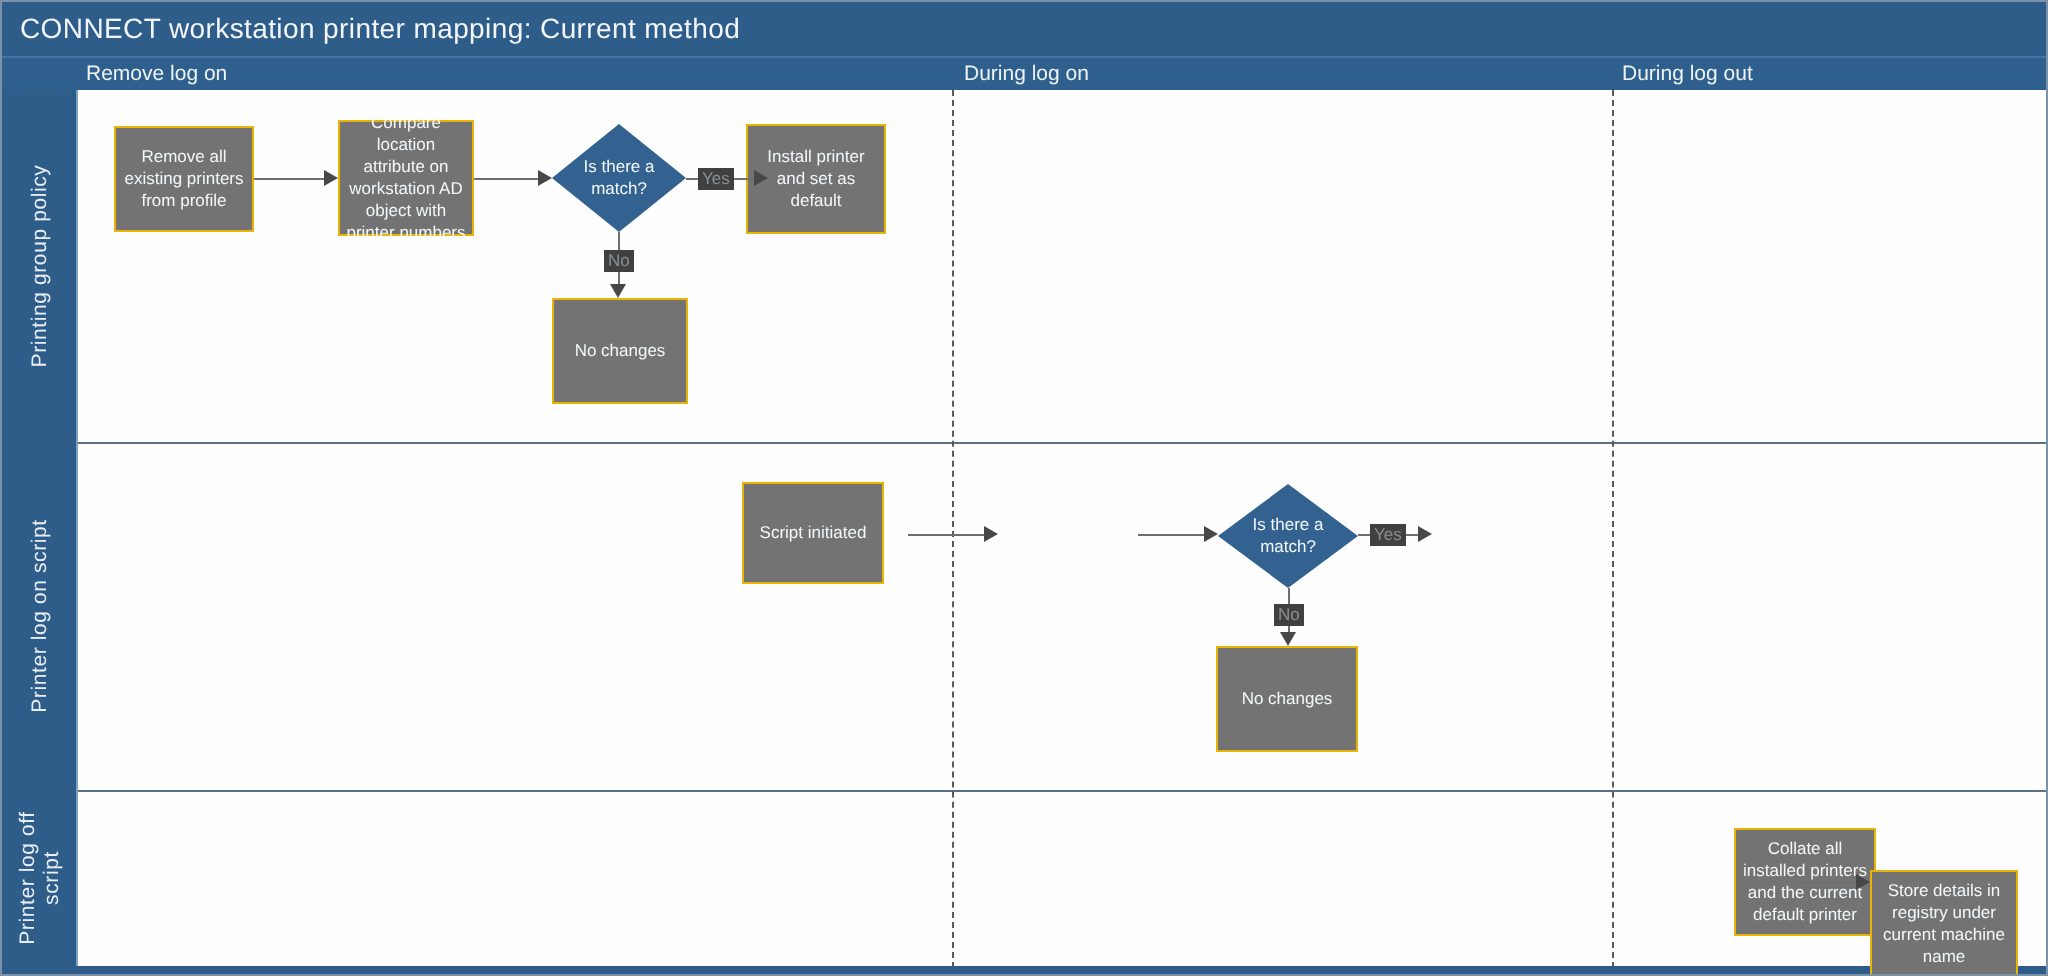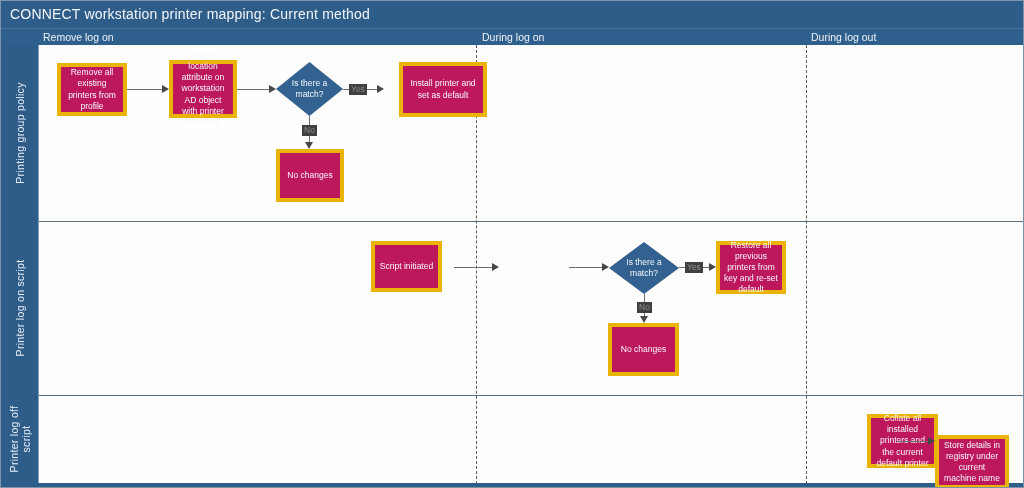--- a/index.html
+++ b/index.html
@@ -41,21 +41,21 @@
   .lane-label.wrap{ white-space:normal; width:80px; }
   .lane-divider{
     position:absolute; left:38px; width:984px; height:1px; background:#5a7185;
   }
   .phase-divider{
     position:absolute; top:44px; height:439px; width:0;
     border-left:1px dashed #5a5a5a;
   }
   
   .node{
-    position:absolute; background:#be185d; border:4px solid #eab308;
+    position:absolute; background:#737373; border:1px solid #eab308;
     color:#f4f8fb; font-size:8.5px; line-height:1.3; text-align:center;
     display:flex; align-items:center; justify-content:center;
     padding:20px 3px; box-sizing:border-box;
   }
   .diamond{
     position:absolute; background:#336290; color:#f4f8fb;
     font-size:8.5px; line-height:1.3; text-align:center;
     display:flex; align-items:center; justify-content:center;
     clip-path:polygon(50% 0%, 100% 50%, 50% 100%, 0% 50%);
     padding:0 10px; box-sizing:border-box;
@@ -101,37 +101,36 @@
   <div class="lane-divider" style="top:220px"></div>
   <div class="lane-divider" style="top:394px"></div>
   <div class="phase-divider" style="left:475px"></div>
   <div class="phase-divider" style="left:805px"></div>
 
   <div class="bottombar"></div>
 
   <div class="node" style="left:56px;top:62px;width:70px;height:53px">Remove all existing printers from profile</div>
   <div class="node" style="left:168px;top:59px;width:68px;height:58px">Compare location attribute on workstation AD object with printer numbers</div>
   <div class="diamond" style="left:275px;top:61px;width:67px;height:54px">Is there a match?</div>
-  <div class="node" style="left:398px;top:61px;width:88px;height:55px">Install printer and set as default</div>
+  <div class="node" style="left:372px;top:61px;width:70px;height:55px">Install printer and set as default</div>
   <div class="node" style="left:275px;top:148px;width:68px;height:53px">No changes</div>
 
   <div class="hline" style="left:126px;top:88px;width:35px"></div>
   <div class="ah-right" style="left:161px;top:84px"></div>
   <div class="hline" style="left:236px;top:88px;width:32px"></div>
   <div class="ah-right" style="left:268px;top:84px"></div>
   <div class="hline" style="left:342px;top:88px;width:34px"></div>
   <div class="ah-right" style="left:376px;top:84px"></div>
   <span class="edge-label" style="left:348px;top:83px">Yes</span>
   <div class="vline" style="left:308px;top:115px;height:26px"></div>
   <div class="ah-down" style="left:304px;top:141px"></div>
   <span class="edge-label" style="left:301px;top:124px">No</span>
 
   <div class="node" style="left:370px;top:240px;width:71px;height:51px">Script initiated</div>
   <div class="diamond" style="left:608px;top:241px;width:70px;height:52px">Is there a match?</div>
-  <div class="node" style="left:715px;top:240px;width:70px;height:53px">Restore all previous printers from key and re-set default</div>
   <div class="node" style="left:607px;top:322px;width:71px;height:53px">No changes</div>
 
   <div class="hline" style="left:453px;top:266px;width:38px"></div>
   <div class="ah-right" style="left:491px;top:262px"></div>
   <div class="hline" style="left:568px;top:266px;width:33px"></div>
   <div class="ah-right" style="left:601px;top:262px"></div>
   <div class="hline" style="left:678px;top:266px;width:30px"></div>
   <div class="ah-right" style="left:708px;top:262px"></div>
   <span class="edge-label" style="left:684px;top:261px">Yes</span>
   <div class="vline" style="left:643px;top:293px;height:22px"></div>

